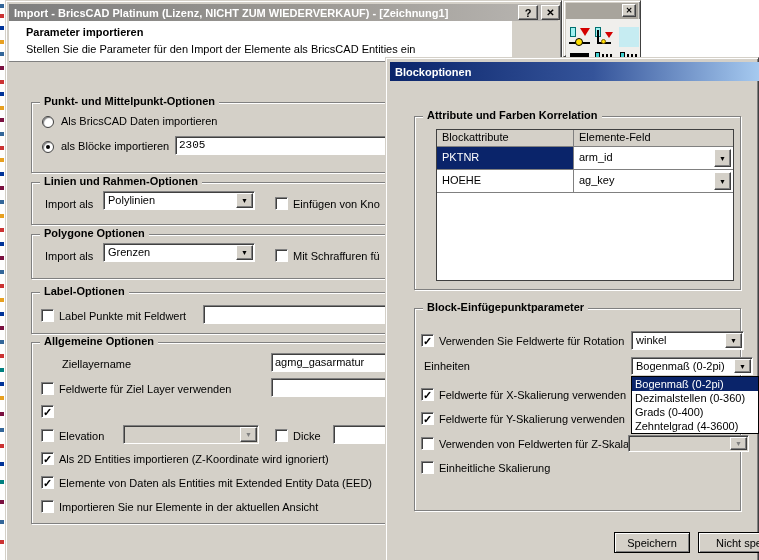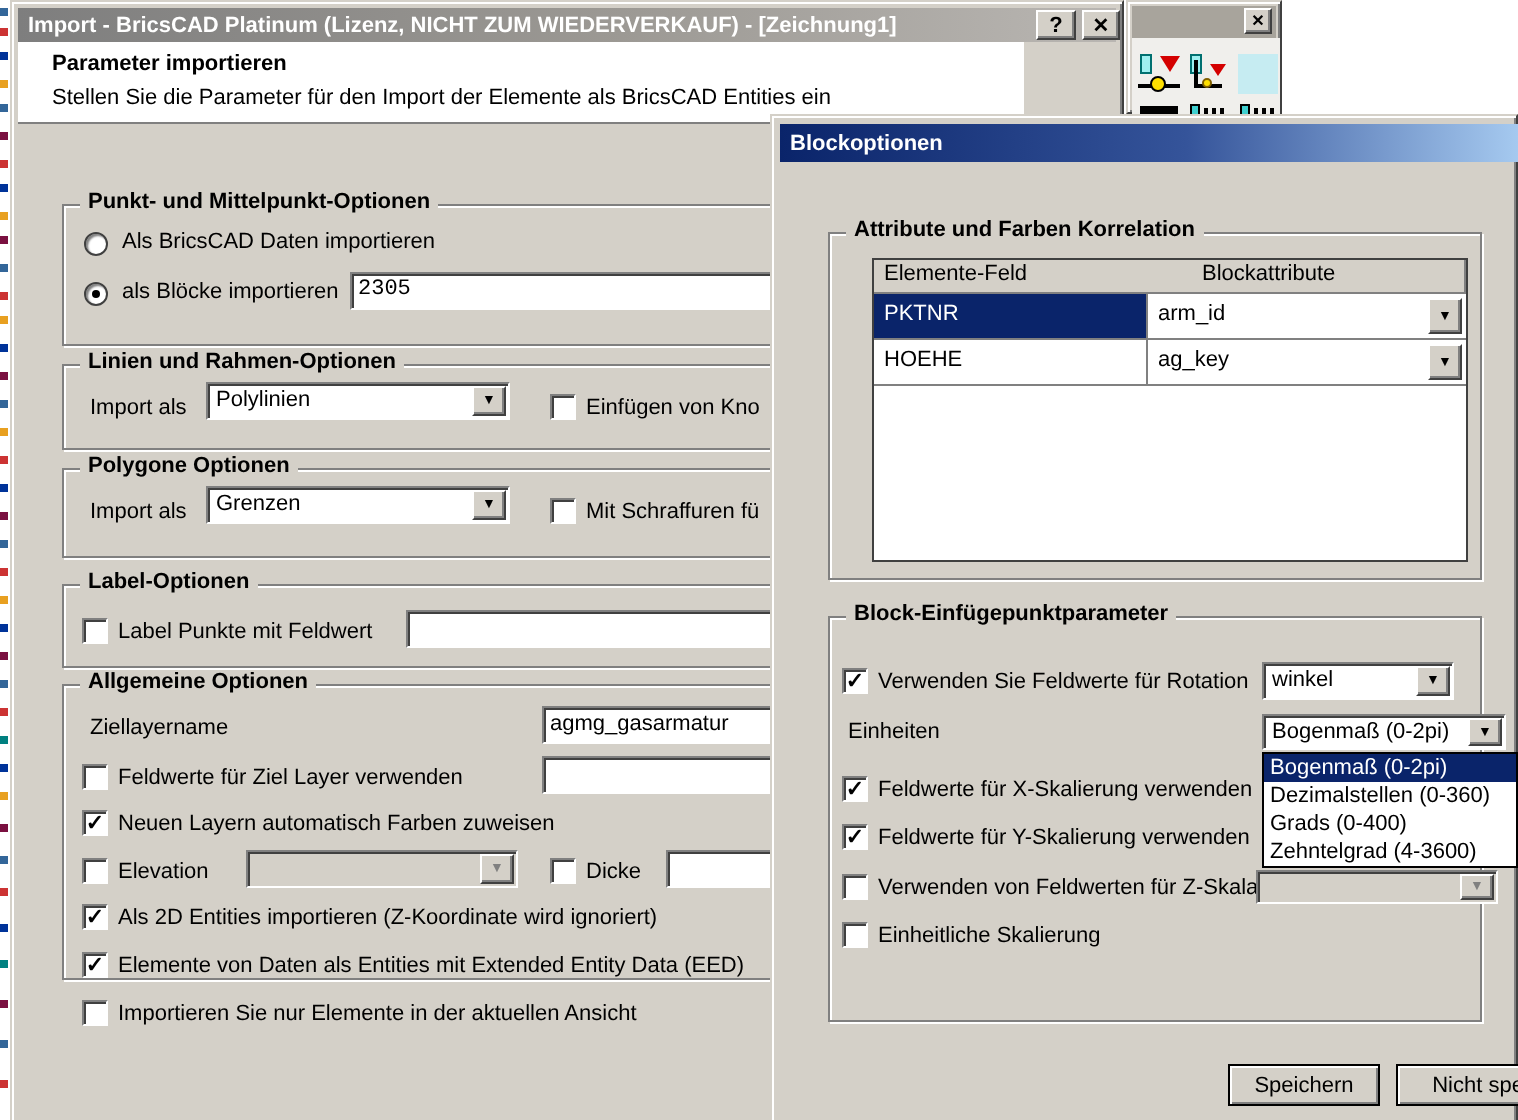--- a/index.html
+++ b/index.html
@@ -143,32 +143,31 @@
   <span class="cb" style="left:269px;top:248px;"></span>
   <span class="lbl" style="left:287px;top:249px;">Mit Schraffuren fü</span>
 
   <div class="groupbox" style="left:25px;top:291px;width:516px;height:42px;">
     <span class="grouptitle">Label-Optionen</span>
   </div>
   <span class="cb" style="left:35px;top:308px;"></span>
   <span class="lbl" style="left:53px;top:309px;">Label Punkte mit Feldwert</span>
   <div class="edit" style="left:197px;top:304px;width:344px;height:19px;"></div>
 
-  <div class="groupbox" style="left:25px;top:341px;width:516px;height:148px;">
+  <div class="groupbox" style="left:25px;top:341px;width:516px;height:182px;">
     <span class="grouptitle">Allgemeine Optionen</span>
   </div>
-  <span class="lbl" style="left:39px;top:357px;">Ziellayername</span>
+  <span class="lbl" style="left:56px;top:357px;">Ziellayername</span>
   <div class="edit" style="left:265px;top:352px;width:276px;height:19px;">agmg_gasarmatur</div>
 
   <span class="cb" style="left:35px;top:381px;"></span>
   <span class="lbl" style="left:53px;top:382px;text-align:center;">Feldwerte für Ziel Layer verwenden</span>
   <div class="edit" style="left:265px;top:377px;width:276px;height:19px;"></div>
 
   <span class="cb" style="left:35px;top:404px;">✓</span>
-  <span class="lbl" style="left:53px;top:405px;">Neuen Layern automatisch Farben zuweisen</span>
 
   <span class="cb" style="left:35px;top:428px;"></span>
   <span class="lbl" style="left:53px;top:429px;">Elevation</span>
   <div class="combo disabled" style="left:117px;top:424px;width:136px;height:19px;">
     <span></span>
     <span class="arrow">▼</span>
   </div>
   <span class="cb" style="left:269px;top:428px;"></span>
   <span class="lbl" style="left:287px;top:429px;">Dicke</span>
   <div class="edit" style="left:327px;top:424px;width:214px;height:19px;"></div>
@@ -219,22 +218,22 @@
 
   <div class="titlebar tb-active" style="left:4px;top:4px;width:370px;height:19px;">
     <span>Blockoptionen</span>
   </div>
 
   <div class="groupbox" style="left:28px;top:58px;width:327px;height:174px;">
     <span class="grouptitle">Attribute und Farben Korrelation</span>
   </div>
   <div class="tbl" style="left:50px;top:71px;width:298px;height:152px;">
     <div class="tbl-head">
+      <div style="width:137px;border-right:1px solid #808080;">Blockattribute</div>
       <div style="flex:1;">Elemente-Feld</div>
-      <div style="width:137px;border-right:1px solid #808080;">Blockattribute</div>
     </div>
     <div class="tbl-row">
       <div class="cell-attr sel-cell">PKTNR</div>
       <div class="cell-field">
         <span>arm_id</span>
         <span class="arrow">▼</span>
       </div>
     </div>
     <div class="tbl-row">
       <div class="cell-attr">HOEHE</div>
@@ -244,21 +243,21 @@
       </div>
     </div>
   </div>
 
   <div class="groupbox" style="left:28px;top:250px;width:327px;height:203px;">
     <span class="grouptitle">Block-Einfügepunktparameter</span>
   </div>
 
   <span class="cb" style="left:35px;top:276px;">✓</span>
   <span class="lbl" style="left:53px;top:277px;">Verwenden Sie Feldwerte für Rotation</span>
-  <div class="combo" style="left:245px;top:273px;width:96px;height:19px;">
+  <div class="combo" style="left:245px;top:273px;width:113px;height:19px;">
     <span>winkel</span>
     <span class="arrow">▼</span>
   </div>
 
   <span class="lbl" style="left:38px;top:302px;">Einheiten</span>
   <div class="combo" style="left:245px;top:299px;width:122px;height:18px;">
     <span>Bogenmaß (0-2pi)</span>
     <span class="arrow">▼</span>
   </div>
 

